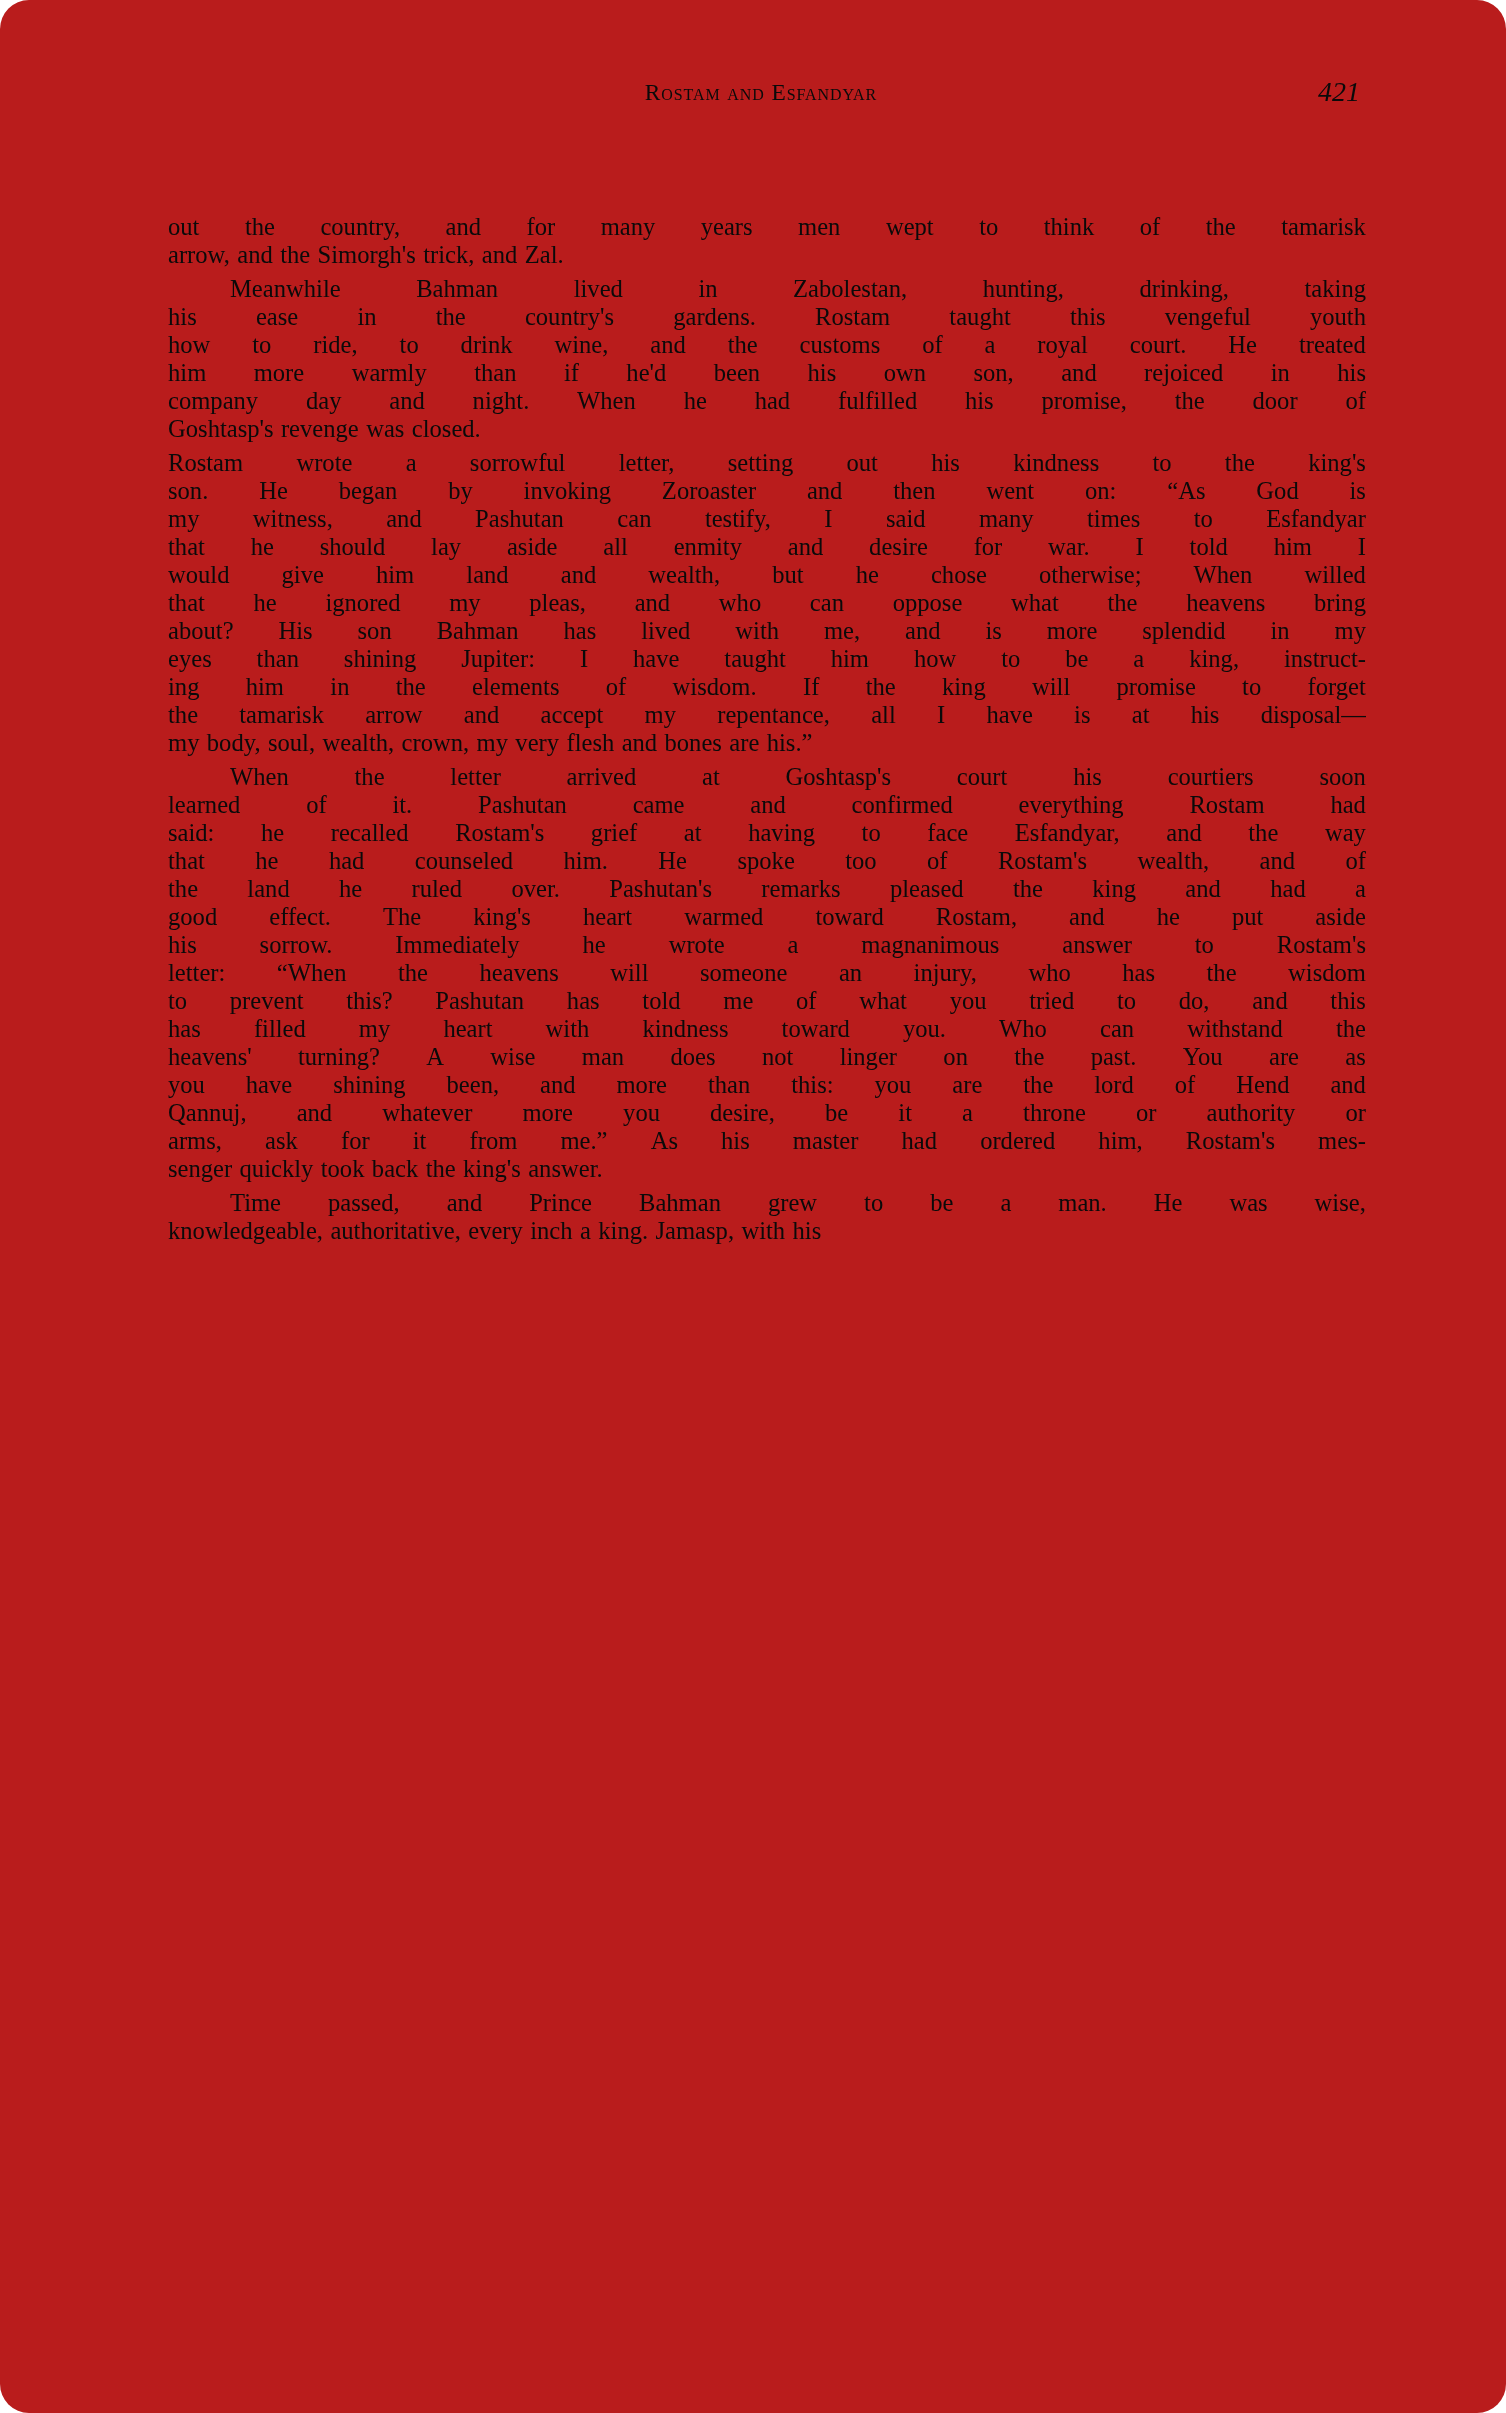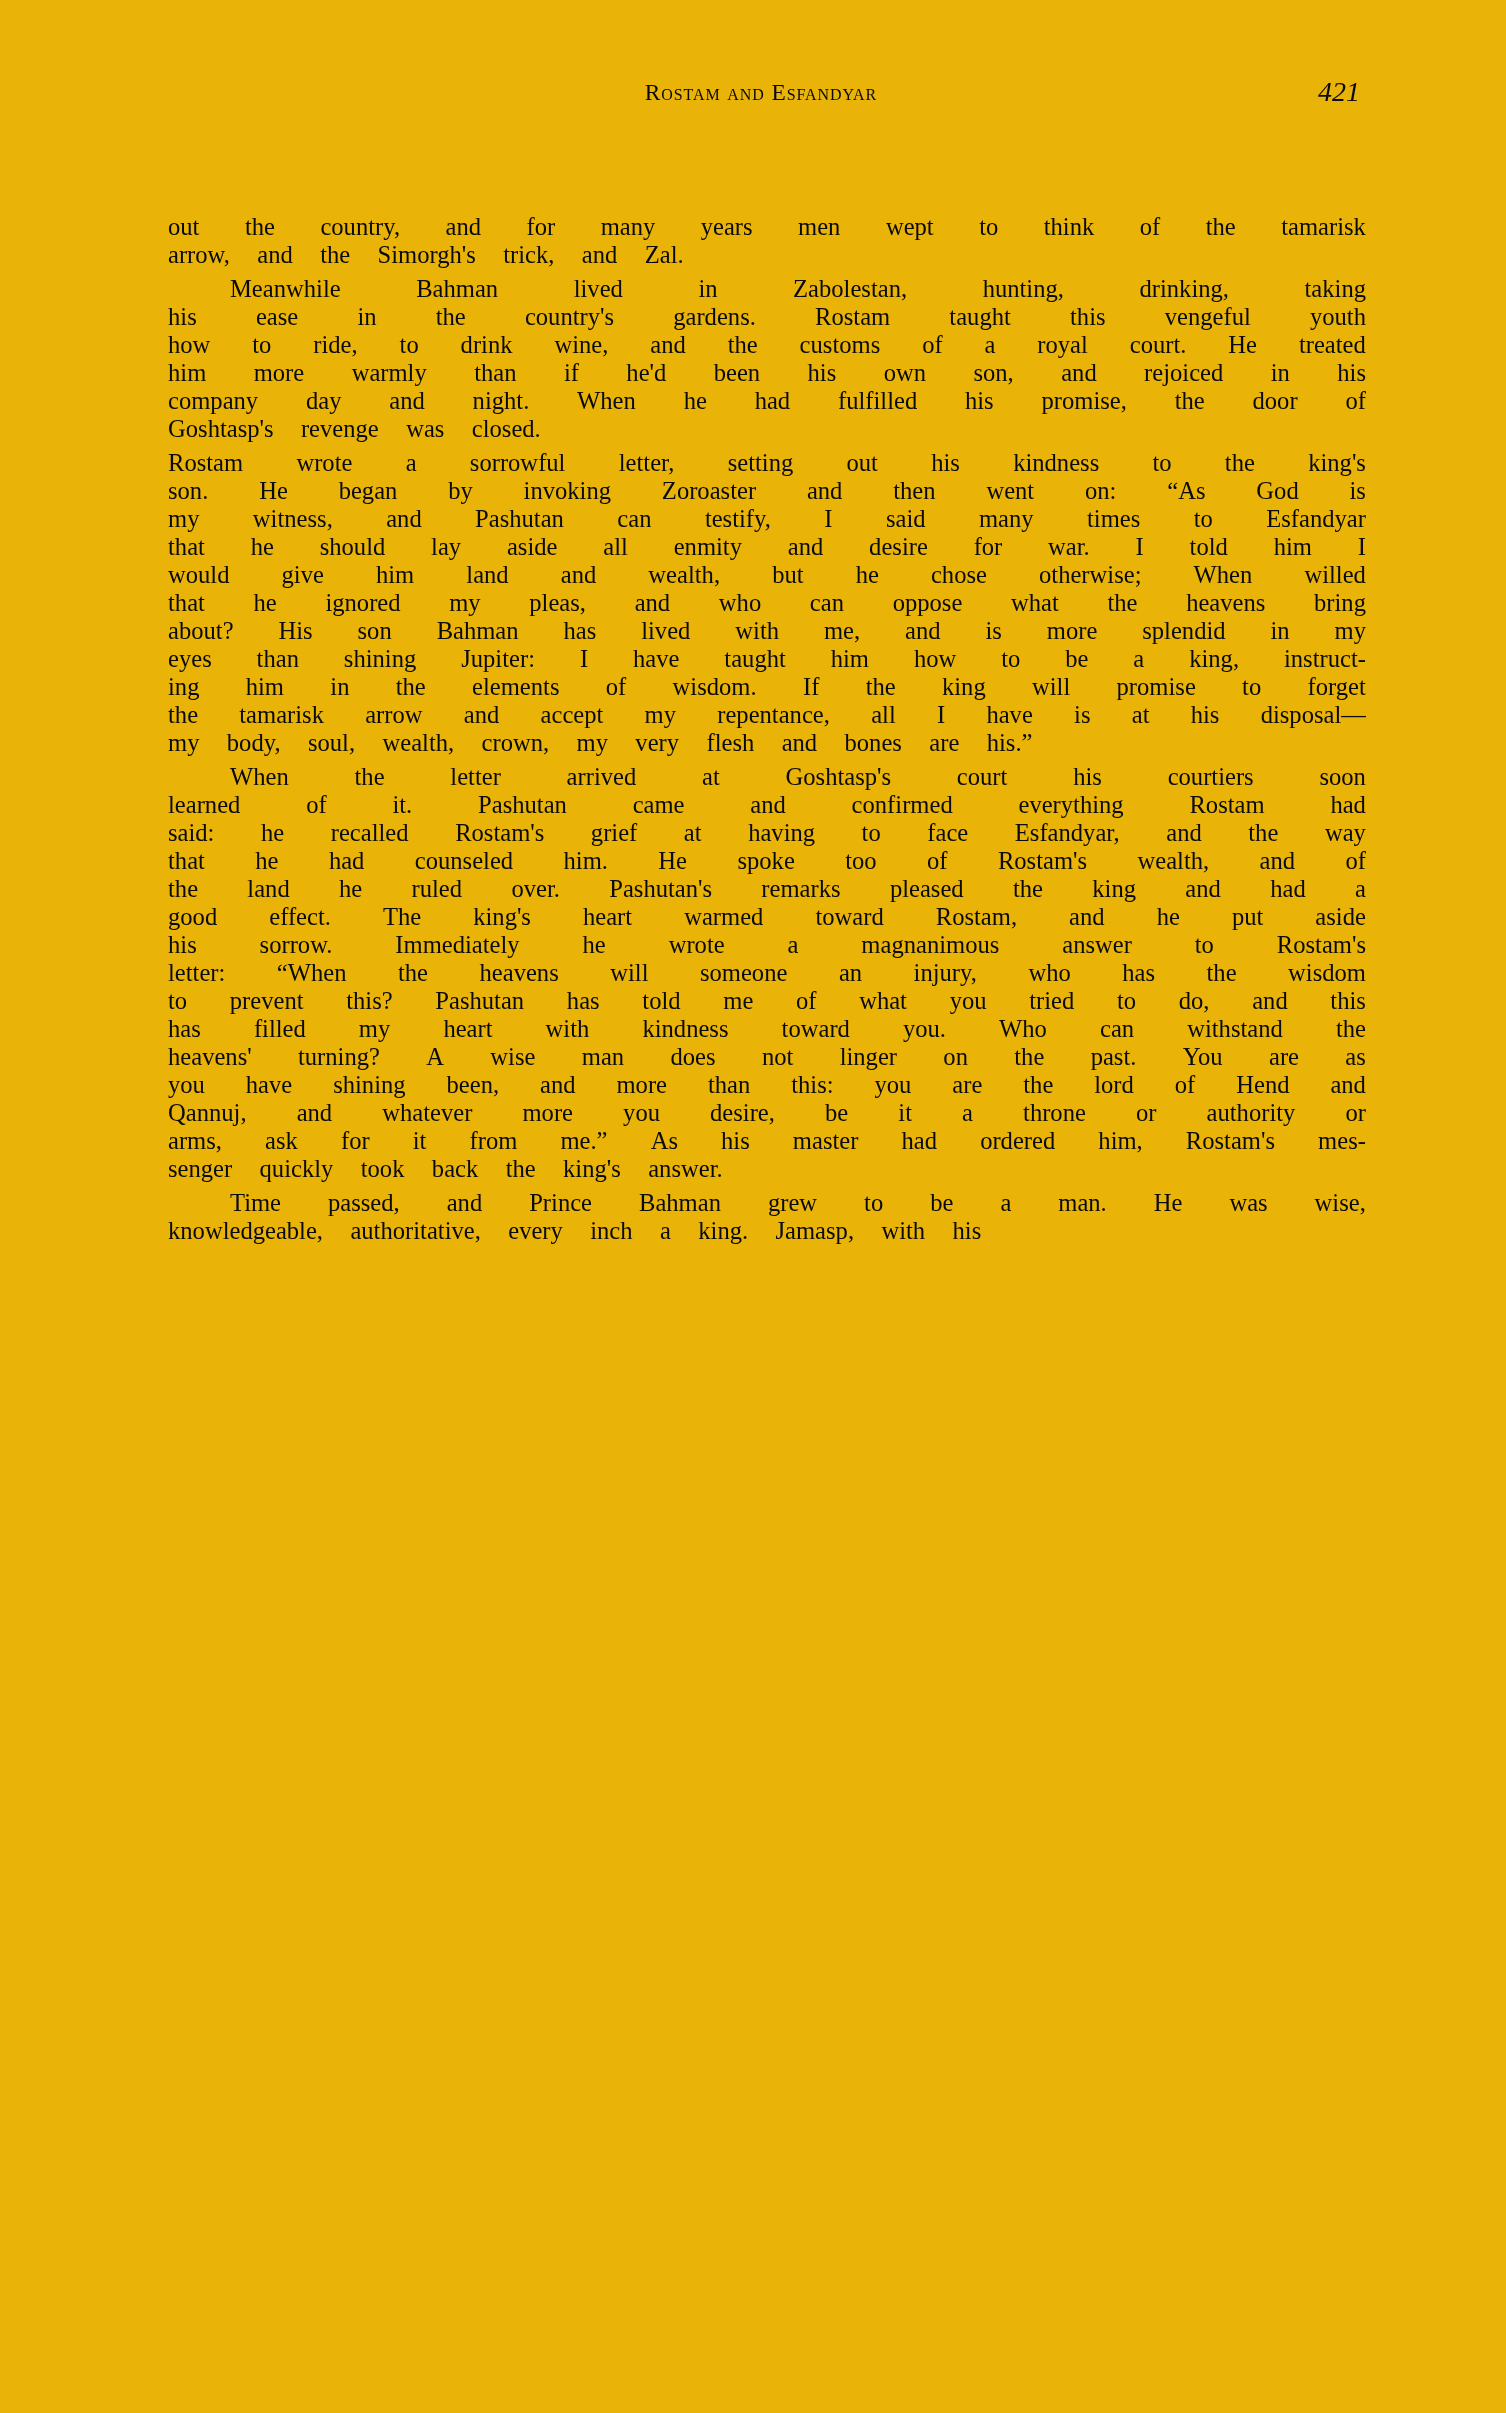--- a/index.html
+++ b/index.html
@@ -12,21 +12,22 @@
     height: 2413px;
     position: relative;
     font-family: "Liberation Serif", "DejaVu Serif", serif;
     color: #0a0a0a;
     overflow: hidden;
   }
 
   .page {
     position: absolute;
     inset: 0;
-    background: #eab308;
+    background: #b91c1c;
+    border-radius: 29px;
   }
 
   
   .runhead {
     position: absolute;
     left: 162px;
     top: 75px;
     width: 1198px;
     height: 37px;
   }
@@ -69,21 +70,20 @@
     line-height: 28px;
     white-space: nowrap;
     text-align: justify;
     text-align-last: justify;
     text-justify: inter-word;
   }
   
   .ln.last {
     text-align: center;
     text-align-last: left;
-    gap: 20px;
   }
   
   .ln.indent { text-indent: 31px; }
 
   
   .ln {
     display: flex;
     flex-direction: row;
     justify-content: space-between;
     align-items: baseline;

